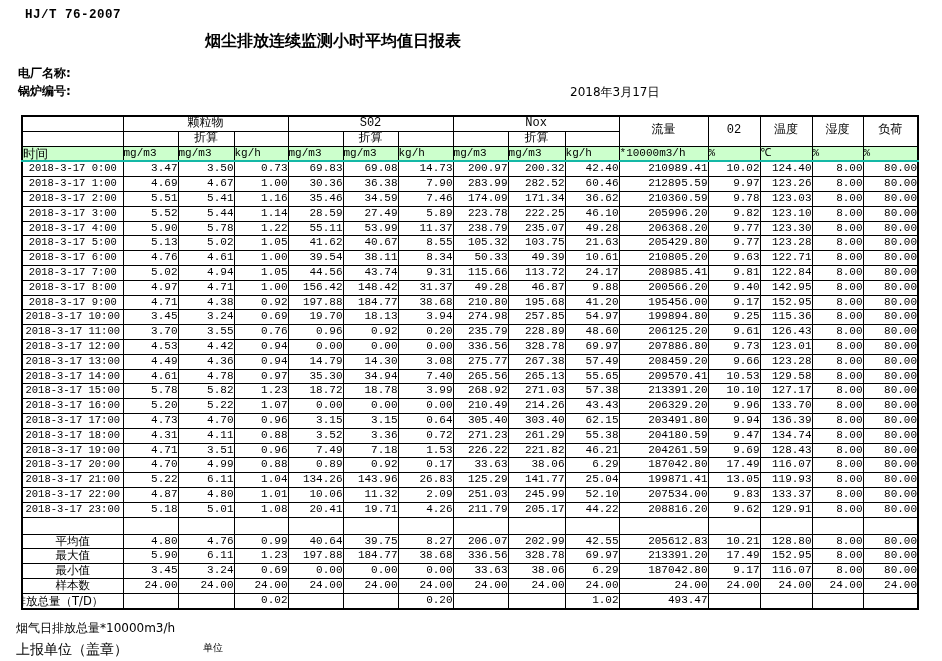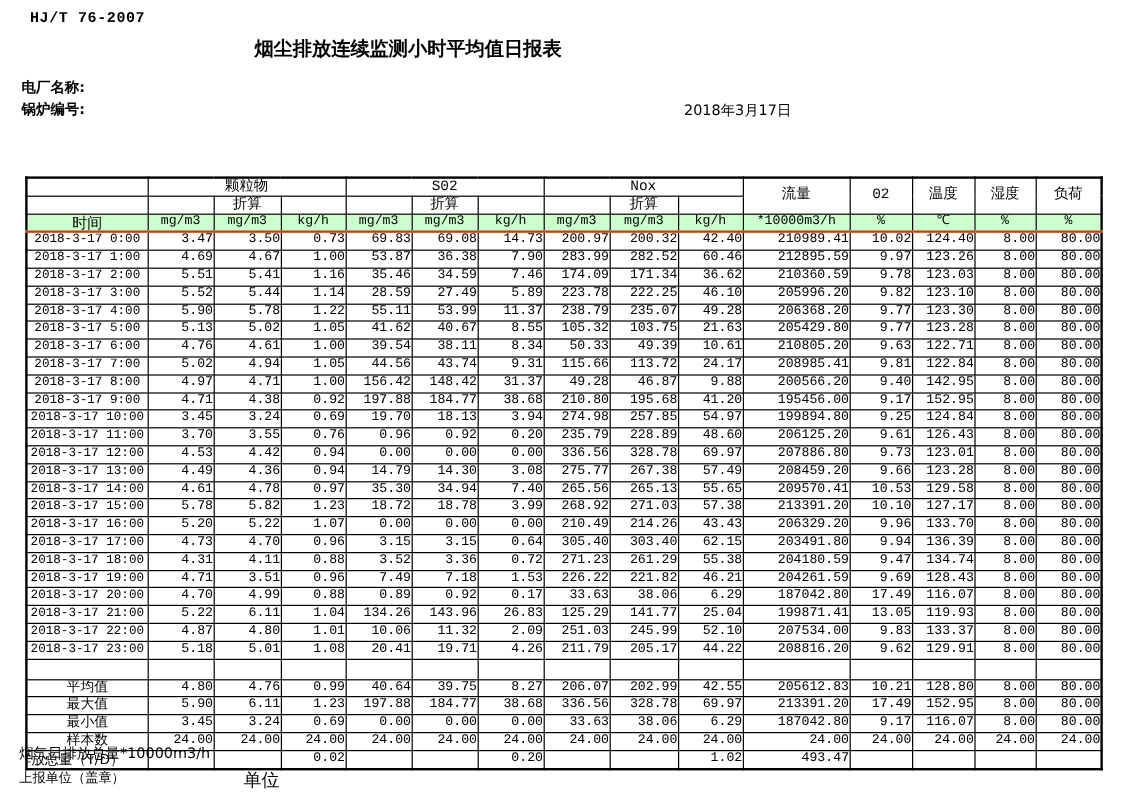--- a/index.html
+++ b/index.html
@@ -3,40 +3,40 @@
 <meta charset="utf-8">
 <style>
   html,body{margin:0;padding:0;}
   body{
     width:942px;height:661px;background:#ffffff;position:relative;
     font-family:"DejaVu Sans",sans-serif;color:#000;
   }
   .abs{position:absolute;}
   .std{left:25px;top:8px;font-family:"Liberation Mono","DejaVu Sans Mono",monospace;
        font-weight:bold;font-size:12.5px;letter-spacing:0.5px;}
-  .title{left:205px;top:31px;width:270px;text-align:center;font-weight:bold;font-size:16px;}
+  .title{left:205px;top:31px;width:270px;text-align:left;font-weight:bold;font-size:16px;}
   .plant{left:18px;top:65px;font-weight:bold;font-size:12px;text-align:center;}
   .boiler{left:18px;top:83px;font-weight:bold;font-size:12px;}
   .date{left:570px;top:84px;font-size:12px;}
   .foot-note{left:16px;top:620px;font-size:12px;}
-  .foot-report{left:16px;top:641px;font-size:11px;}
-  .foot-unit{left:203px;top:641px;font-size:15px;}
+  .foot-report{left:16px;top:641px;font-size:14px;}
+  .foot-unit{left:203px;top:641px;font-size:10px;}
 
   table.report{
     position:absolute;left:21px;top:115px;width:896px;
     border-collapse:collapse;table-layout:fixed;
-    border:2px solid #000;font-size:11px;margin-top:32px;
+    border:2px solid #000;font-size:11px;
   }
   table.report td{
     border:1px solid #000;height:13.8px;line-height:13.8px;padding:0;
     overflow:hidden;white-space:nowrap;
     font-family:"Liberation Mono","DejaVu Sans Mono",monospace;
   }
   td.hc{text-align:center;font-family:"DejaVu Sans",sans-serif;font-size:12px;}
-  tr.unit-row td{background:#ccffcc;border-bottom:2px solid #c2410c;text-align:center;font-size:11px;}
+  tr.unit-row td{background:#ccffcc;border-bottom:2px solid #14b8a6;font-size:11px;}
   tr.unit-row td.time-h{font-family:"DejaVu Sans",sans-serif;font-size:12.5px;}
   td.num{text-align:right;padding-right:6px;}
   td.time{text-align:center;padding-right:3px;font-size:10.5px;}
   td.slabel{text-align:center;padding-right:3px;font-family:"DejaVu Sans",sans-serif;font-size:11.5px;}
   td.fl{border-left:2px solid #000;}
   tr.spacer td{height:16px;}
   td.total-label{border-left:hidden;position:relative;overflow:visible;}
   td.total-label span{
     position:absolute;left:-20px;top:0;height:15px;line-height:14px;white-space:nowrap;
     font-family:"DejaVu Sans",sans-serif;font-size:11.5px;
@@ -128,21 +128,21 @@
         <td class="num">10.02</td>
         <td class="num">124.40</td>
         <td class="num">8.00</td>
         <td class="num">80.00</td>
       </tr>
       <tr>
         <td class="time">2018-3-17 1:00</td>
         <td class="num">4.69</td>
         <td class="num">4.67</td>
         <td class="num">1.00</td>
-        <td class="num">53.87</td>
+        <td class="num">30.36</td>
         <td class="num">36.38</td>
         <td class="num">7.90</td>
         <td class="num">283.99</td>
         <td class="num">282.52</td>
         <td class="num">60.46</td>
         <td class="num fl">212895.59</td>
         <td class="num">9.97</td>
         <td class="num">123.26</td>
         <td class="num">8.00</td>
         <td class="num">80.00</td>
@@ -289,21 +289,21 @@
         <td class="num">3.24</td>
         <td class="num">0.69</td>
         <td class="num">19.70</td>
         <td class="num">18.13</td>
         <td class="num">3.94</td>
         <td class="num">274.98</td>
         <td class="num">257.85</td>
         <td class="num">54.97</td>
         <td class="num fl">199894.80</td>
         <td class="num">9.25</td>
-        <td class="num">124.84</td>
+        <td class="num">115.36</td>
         <td class="num">8.00</td>
         <td class="num">80.00</td>
       </tr>
       <tr>
         <td class="time">2018-3-17 11:00</td>
         <td class="num">3.70</td>
         <td class="num">3.55</td>
         <td class="num">0.76</td>
         <td class="num">0.96</td>
         <td class="num">0.92</td>

